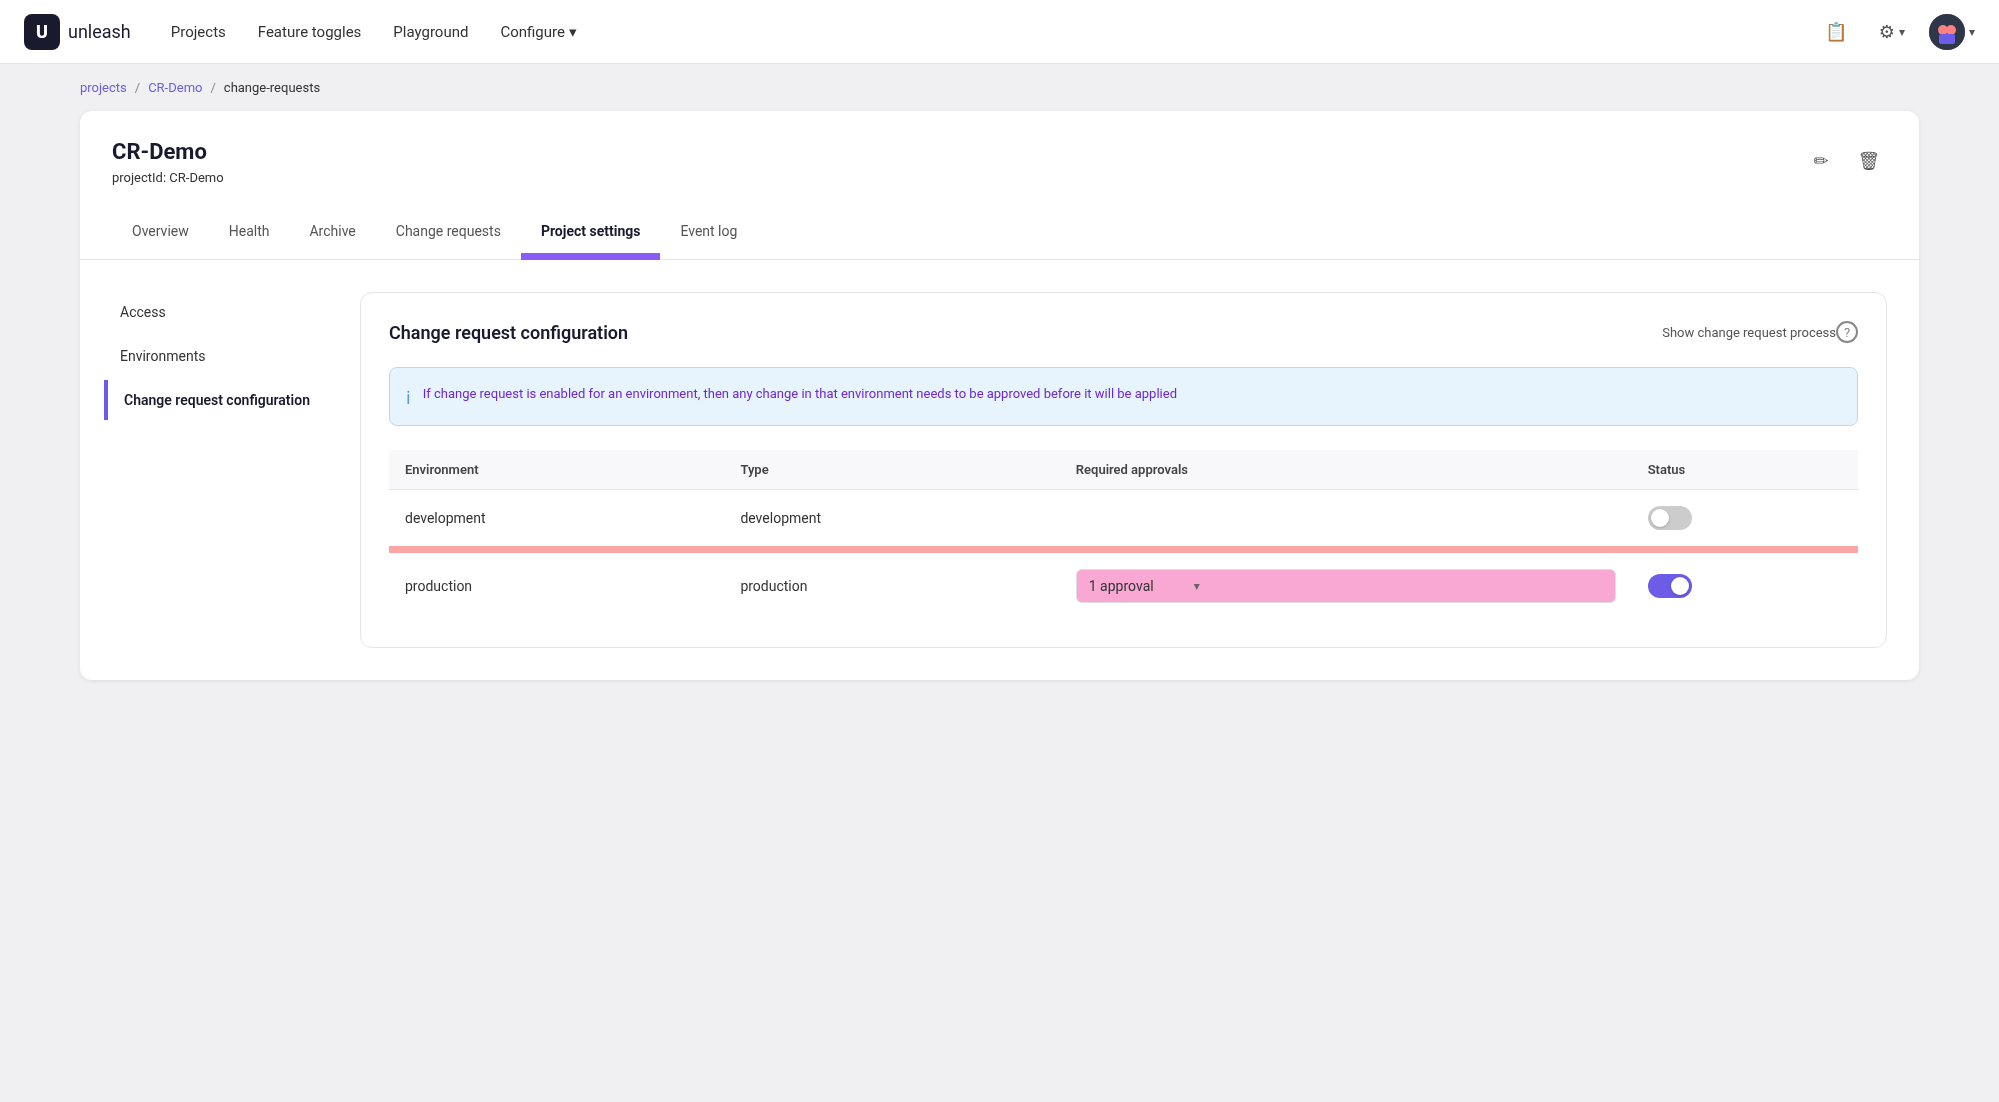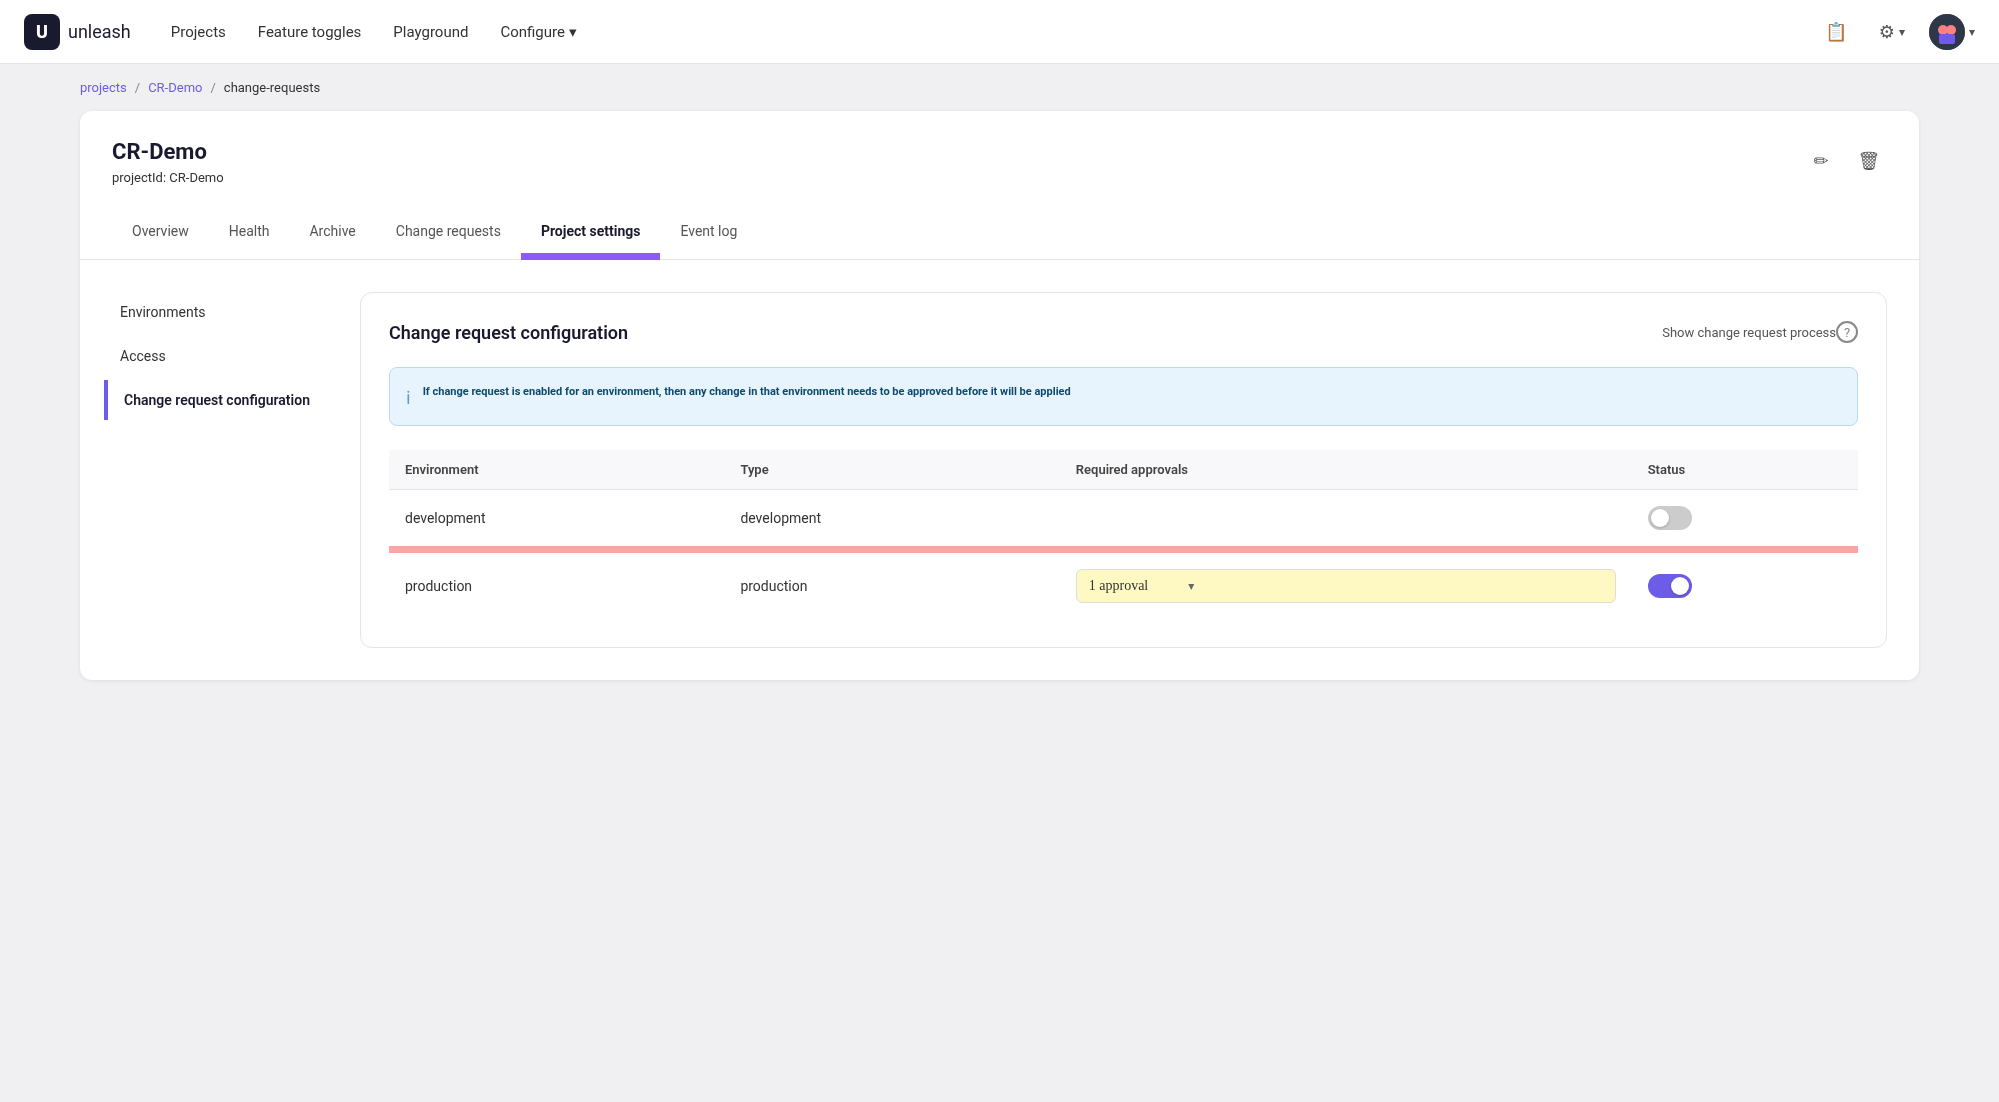--- a/index.html
+++ b/index.html
@@ -270,24 +270,23 @@
       gap: 12px;
       margin-bottom: 24px;
     }
     .info-icon {
       color: #5b9bd5;
       font-size: 18px;
       flex-shrink: 0;
       margin-top: 1px;
     }
     .info-text {
-      font-size: 11px;
-      color: #0c4a6e;
+      font-size: 13px;
+      color: #6d28d9;
       line-height: 1.5;
-      font-weight: bold;
     }
 
     
     .config-table {
       width: 100%;
       border-collapse: collapse;
     }
     .config-table th {
       background: #f8f8fa;
       padding: 12px 16px;
@@ -337,27 +336,26 @@
     .toggle-knob.off { left: 3px; }
     .toggle-knob.on { left: 23px; }
 
     
     .approval-select {
       display: flex;
       align-items: center;
       border: 1px solid #ddd;
       border-radius: 6px;
       padding: 8px 12px;
-      background: #fef9c3;
+      background: #f9a8d4;
       font-size: 14px;
       color: #333;
       cursor: pointer;
       gap: 40px;
       min-width: 160px;
-      font-family: Liberation Serif, serif;
     }
     .select-arrow { color: #666; font-size: 12px; }
 
     
     .page-body {
       background: #f0f0f3;
       min-height: calc(1102px - 64px);
     }
   </style>
 </head>
@@ -435,22 +433,22 @@
       <div class="tab">Health</div>
       <div class="tab">Archive</div>
       <div class="tab">Change requests</div>
       <div class="tab active">Project settings</div>
       <div class="tab">Event log</div>
     </div>
 
     <div class="content-area">
 
       <div class="sidebar">
+        <div class="sidebar-item">Access</div>
         <div class="sidebar-item">Environments</div>
-        <div class="sidebar-item">Access</div>
         <div class="sidebar-item active">Change request configuration</div>
       </div>
 
       <div class="main-content">
         <div class="section-card">
           <div class="section-header">
             <h2 class="section-title">Change request configuration</h2>
             <div class="section-help">
               <span>Show change request process</span>
               <div class="help-circle">?</div>

